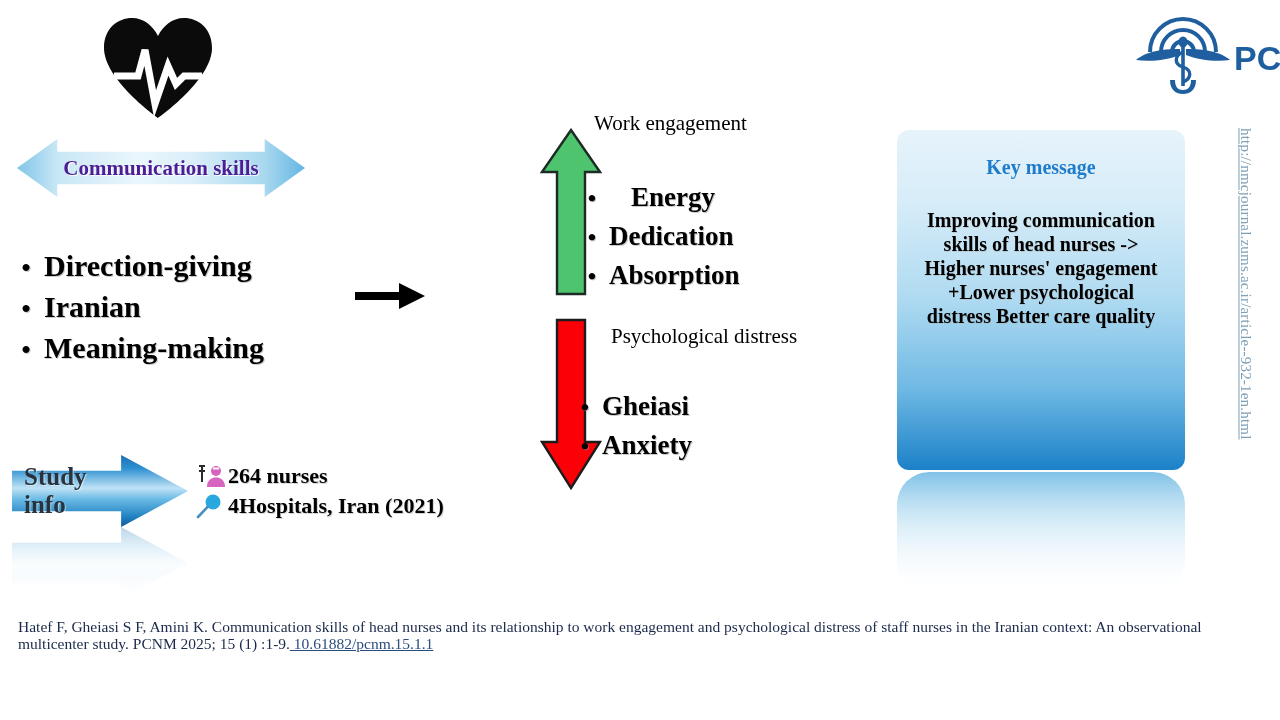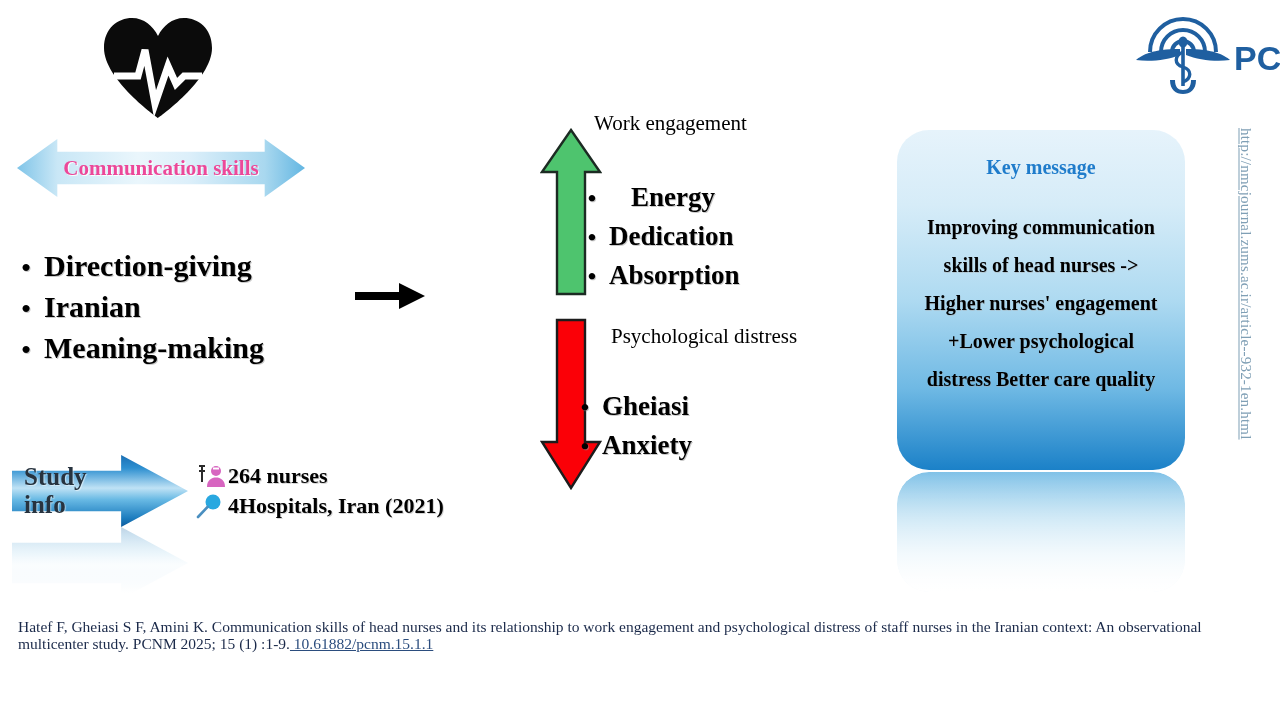--- a/index.html
+++ b/index.html
@@ -76,21 +76,21 @@
   .comm-banner .label {
     position: absolute;
     left: 0; top: 0;
     width: 100%;
     height: 100%;
     display: flex;
     align-items: center;
     justify-content: center;
     font-size: 21px;
     font-weight: bold;
-    color: #ec4899;
+    color: #4c1d95;
     text-shadow: 1px 1px 0 rgba(255,255,255,0.9);
     letter-spacing: 0px;
   }
 
   
   .left-list {
     position: absolute;
     left: 8px;
     top: 246px;
     width: 330px;
@@ -258,21 +258,21 @@
     align-items: center;
   }
 
   
   .key-box {
     position: absolute;
     left: 897px;
     top: 130px;
     width: 288px;
     height: 340px;
-    border-radius: 32px;
+    border-radius: 12px;
     background: linear-gradient(to bottom, #e6f3fb 0%, #d6ecf8 22%, #aedaf1 50%, #6fb9e4 76%, #1b81c8 100%);
     overflow: hidden;
   }
   .key-title {
     position: absolute;
     left: 0;
     top: 26px;
     width: 100%;
     text-align: center;
     font-size: 20px;
@@ -281,21 +281,21 @@
   }
   .key-body {
     position: absolute;
     left: 18px;
     top: 78px;
     width: 252px;
     text-align: center;
     font-size: 20px;
     font-weight: bold;
     color: #000;
-    line-height: 38px;
+    line-height: 24px;
     text-shadow: 0.5px 0.5px 0 rgba(170,170,170,0.45);
   }
   .key-reflect {
     position: absolute;
     left: 897px;
     top: 472px;
     width: 288px;
     height: 120px;
     border-radius: 32px;
     overflow: hidden;

